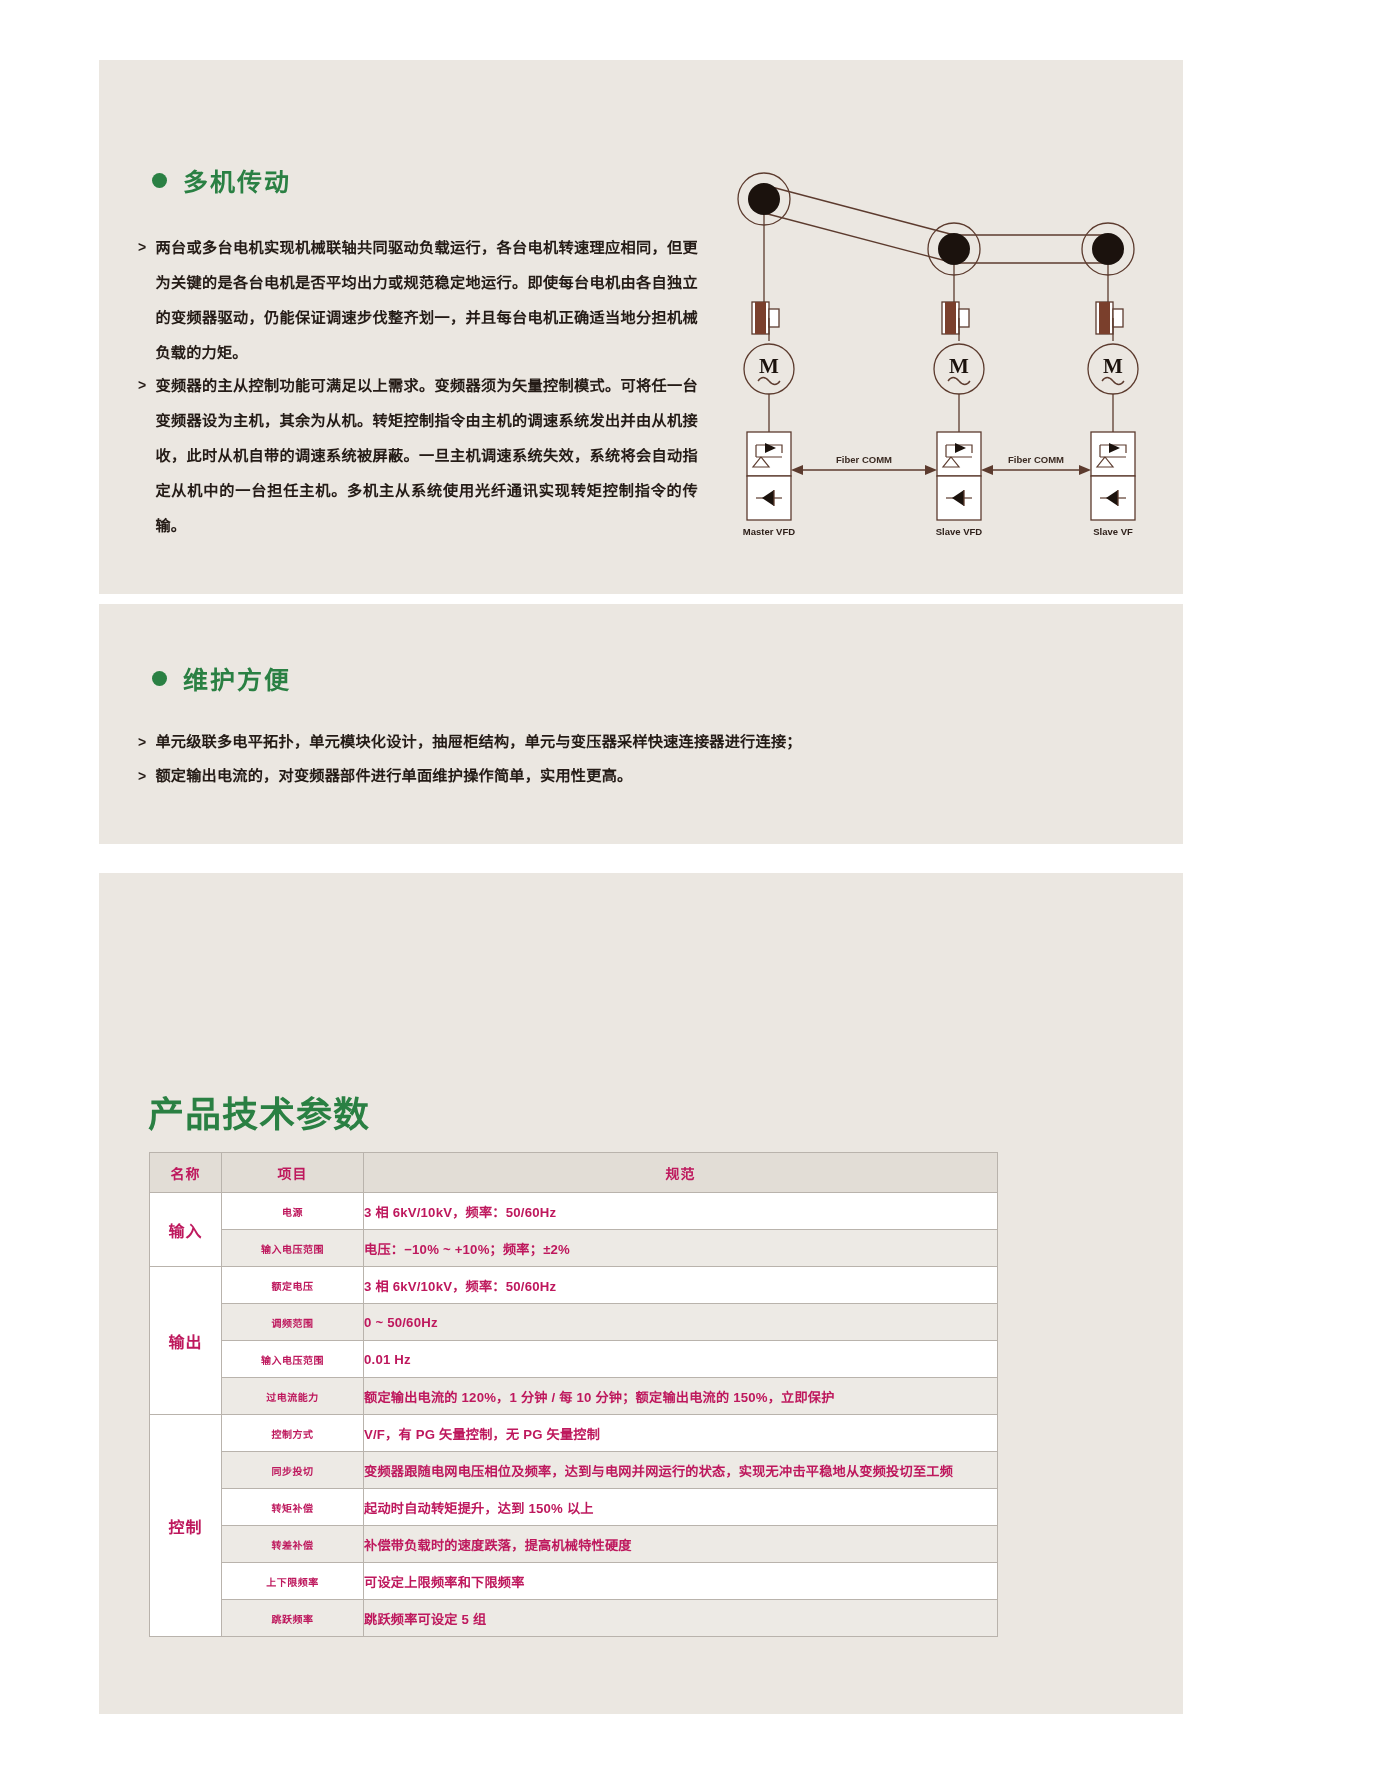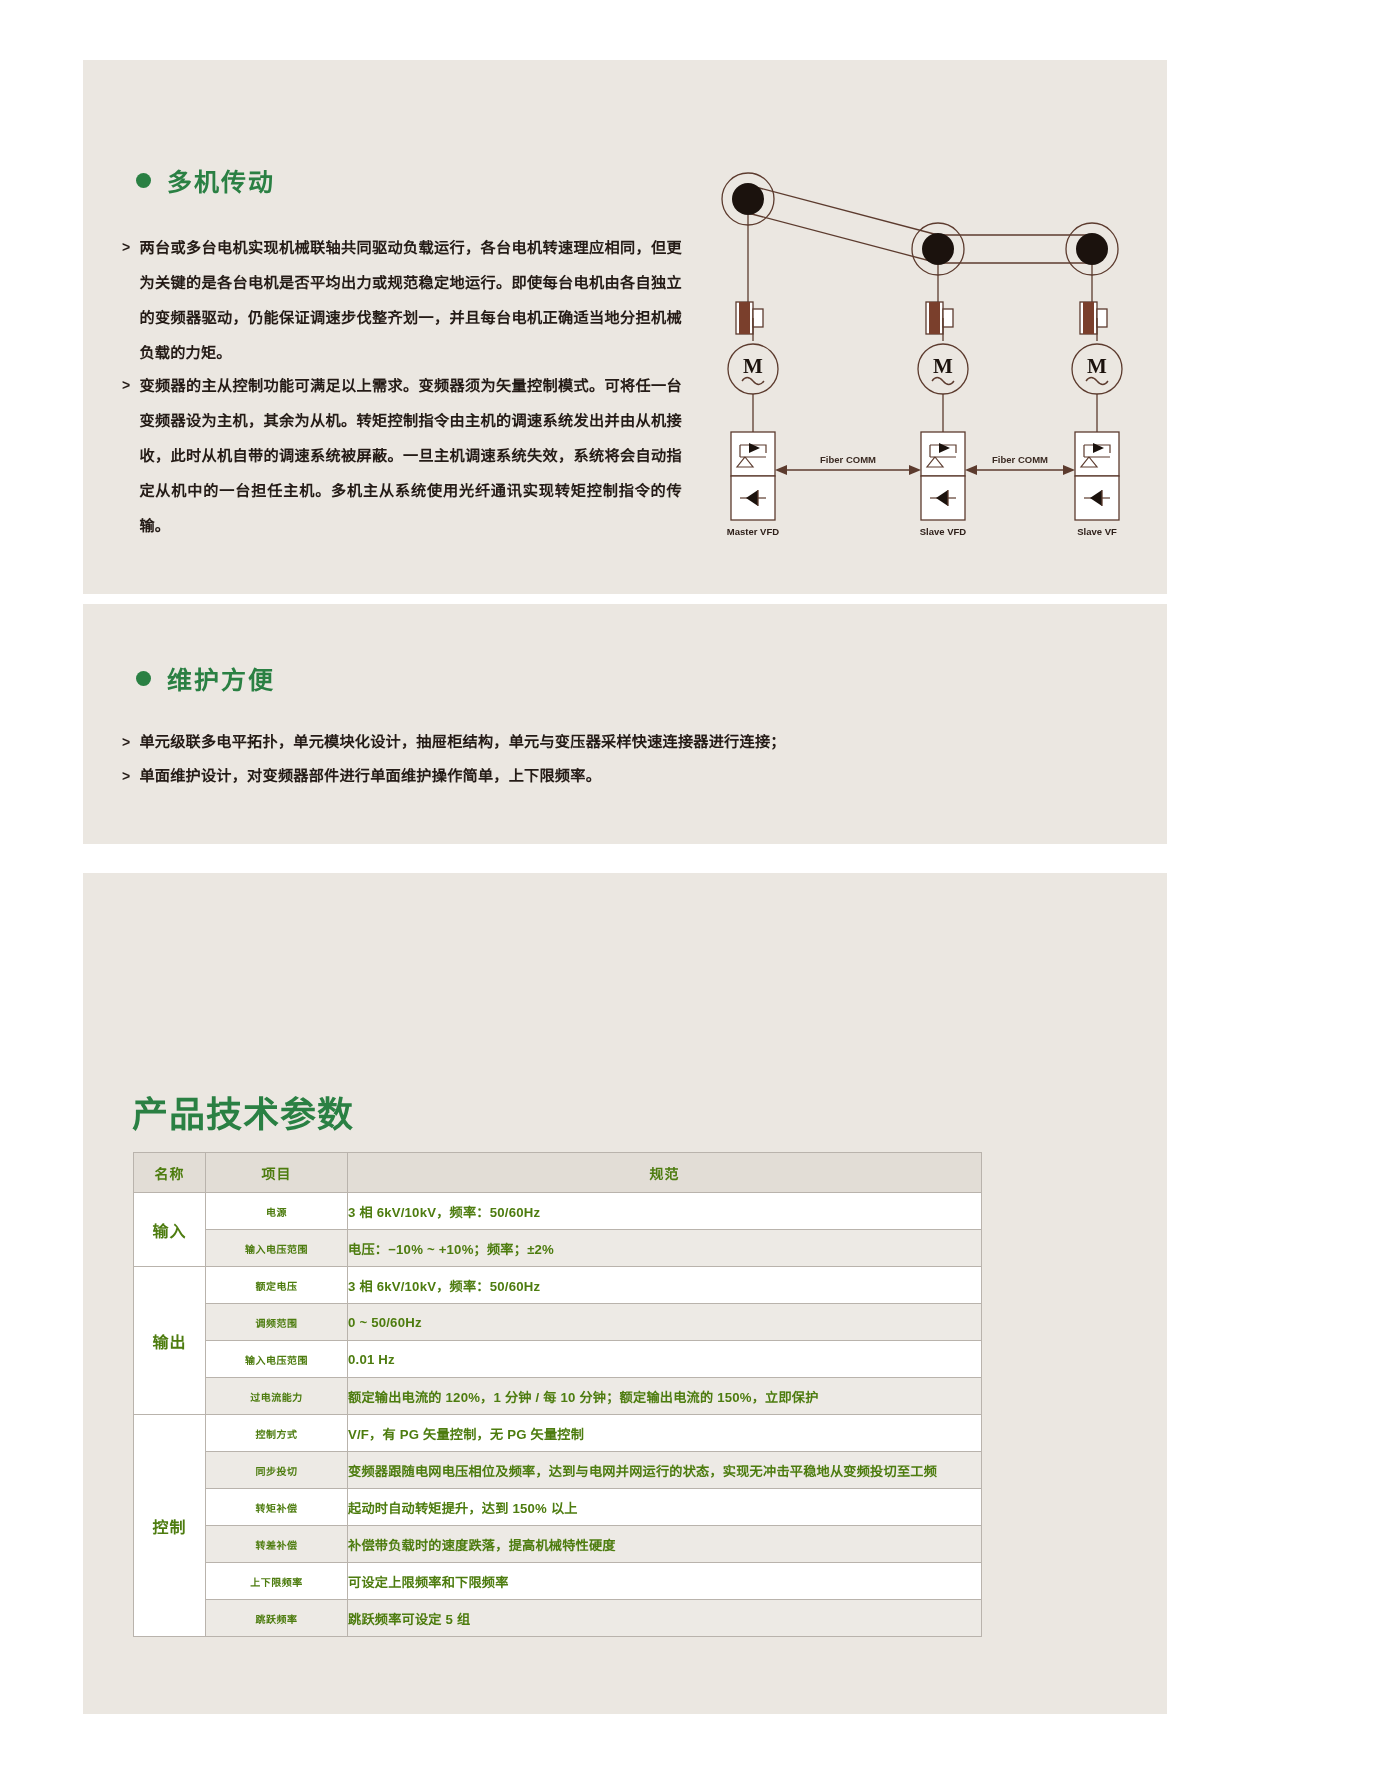--- a/index.html
+++ b/index.html
@@ -12,21 +12,21 @@
     width: 1400px;
     height: 1774px;
     background: #ffffff;
     font-family: "Liberation Sans", "DejaVu Sans", sans-serif;
     position: relative;
     overflow: hidden;
   }
 
   .page {
     position: absolute;
-    left: 0; top: 0;
+    left: 16px; top: 0;
     width: 1197px;
     height: 1774px;
     background: #ffffff;
     padding-left: 27px;
   }
 
   
   .panel {
     position: absolute;
     background: #ebe7e1;
@@ -165,21 +165,21 @@
     position: absolute;
     left: 133px;
     top: 1152px;
     width: 848px;
   }
   table.specs {
     border-collapse: collapse;
     width: 848px;
     table-layout: fixed;
     font-size: 13.2px;
-    color: #4d7c0f;
+    color: #be185d;
   }
   table.specs col.c-name { width: 72px; }
   table.specs col.c-item { width: 142px; }
   table.specs col.c-spec { width: 634px; }
 
   table.specs th,
   table.specs td {
     border: 1px solid #b9b3ac;
     padding: 0;
     height: 37px;
@@ -353,21 +353,21 @@
     <span class="section-title">维护方便</span>
   </div>
 
   <div id="maint-list">
     <div class="maint-line">
       <span class="chev">&gt;</span>
       <span>单元级联多电平拓扑，单元模块化设计，抽屉柜结构，单元与变压器采样快速连接器进行连接；</span>
     </div>
     <div class="maint-line">
       <span class="chev">&gt;</span>
-      <span>单面维护设计，对变频器部件进行单面维护操作简单，上下限频率。</span>
+      <span>额定输出电流的，对变频器部件进行单面维护操作简单，实用性更高。</span>
     </div>
   </div>
 
   <div class="panel" id="panel-specs"></div>
 
   <div id="specs-title">产品技术参数</div>
 
   <div id="specs-table-wrap">
     <table class="specs">
       <colgroup>

